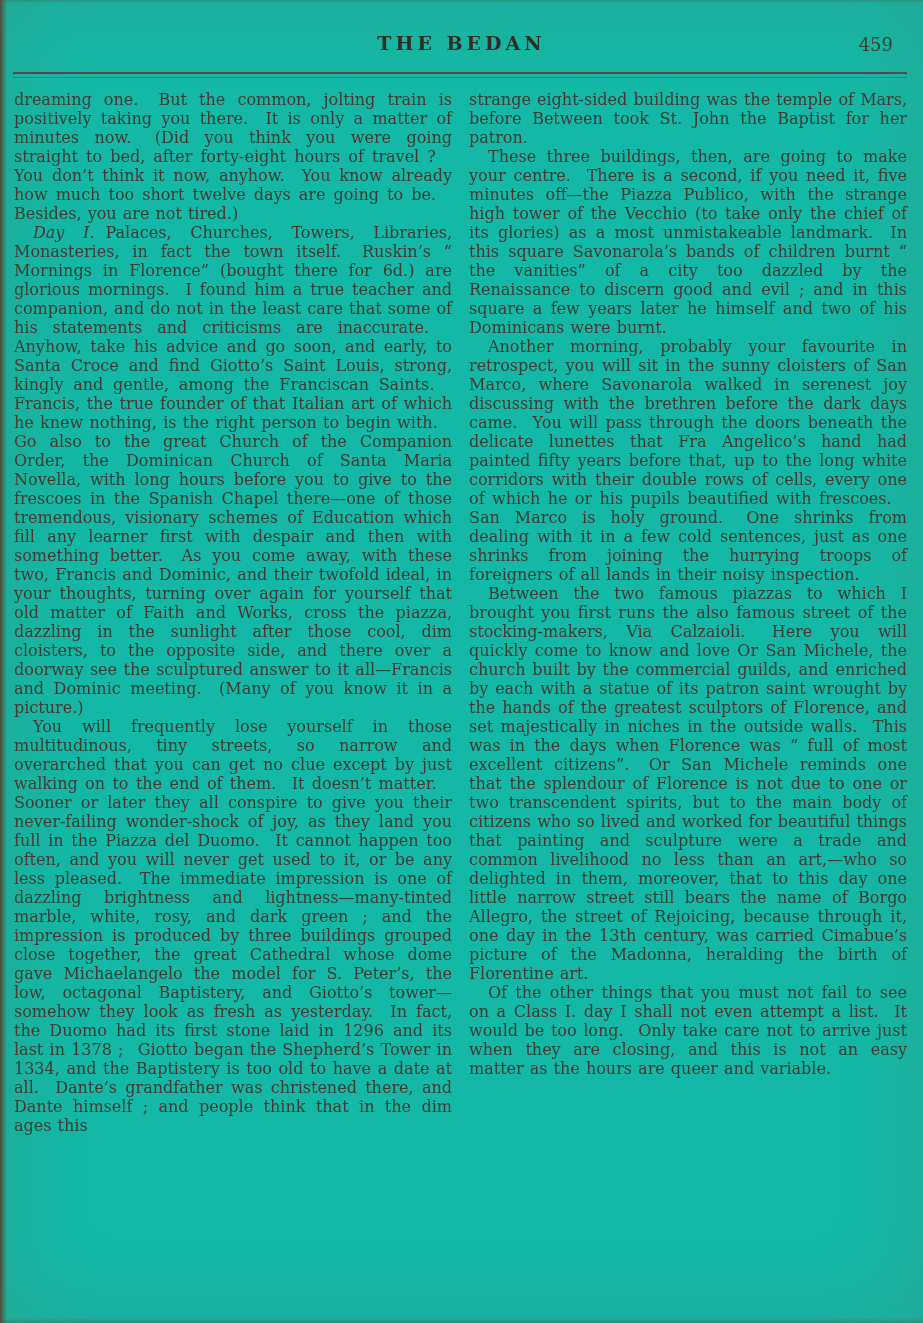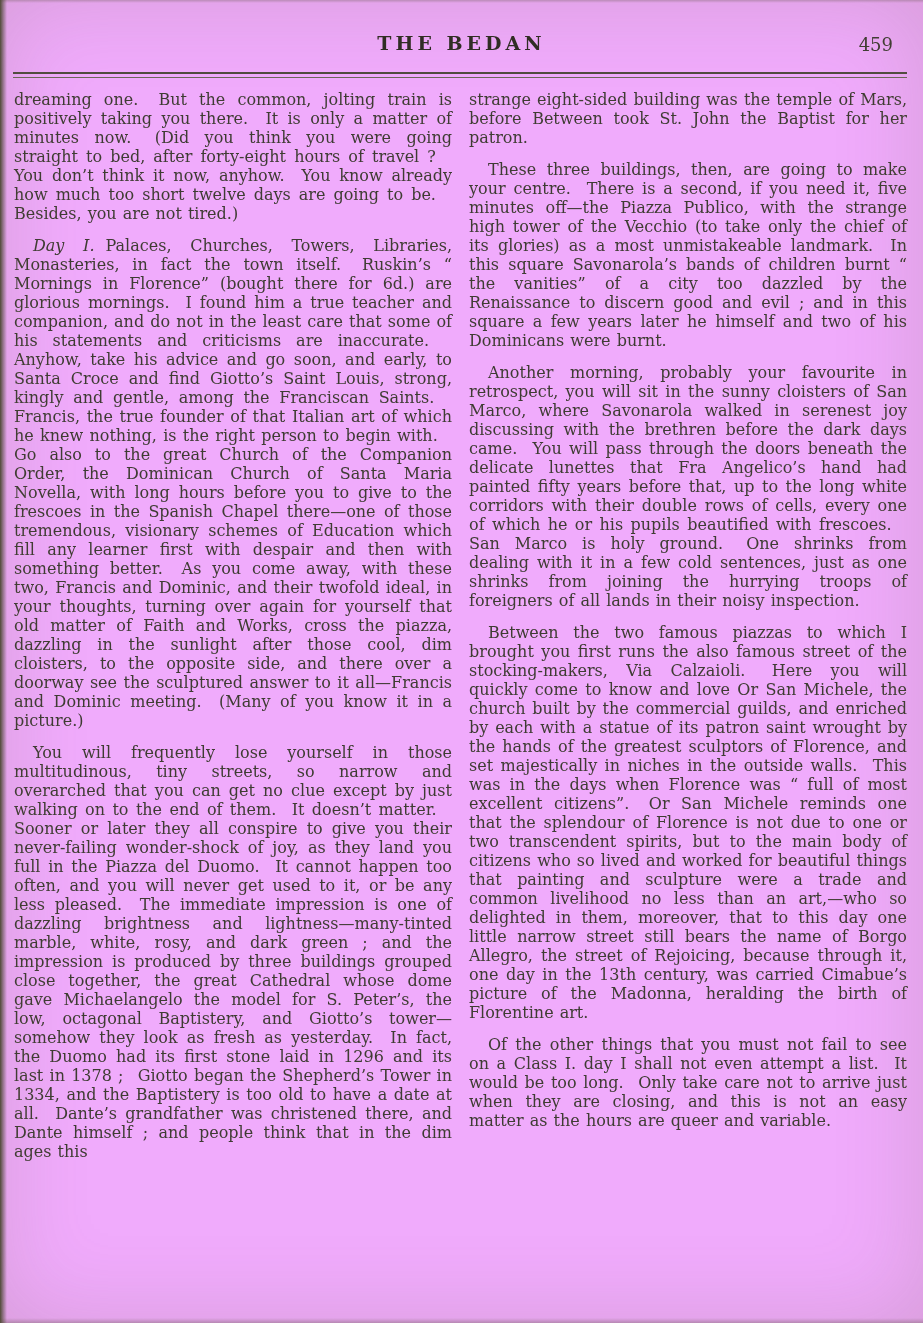--- a/index.html
+++ b/index.html
@@ -4,21 +4,21 @@
 <style>
   html, body { margin: 0; padding: 0; }
   body {
     width: 923px; height: 1323px;
     background: #d8d3c4;
     font-family: "DejaVu Serif", serif;
   }
   .page {
     position: relative;
     width: 923px; height: 1323px;
-    background: #f0abfc;
+    background: #14b8a6;
     overflow: hidden;
     color: #3f3c33;
   }
   .page::after {
     content: '';
     position: absolute; inset: 0;
     pointer-events: none;
     box-shadow: inset 0 0 90px rgba(110, 99, 72, 0.20);
   }
   .edge-left {
@@ -66,21 +66,21 @@
   }
   .col {
     flex: 1 1 0;
     min-width: 0;
     text-align: justify;
     font-size: 16px;
     line-height: 19px;
     word-spacing: 1px;
   }
   .para { margin: 0; }
-  .para.indent { text-indent: 19px; margin-top: 13px; }
+  .para.indent { text-indent: 19px; }
   .lead { margin-right: 11px; font-style: italic; }
 </style>
 </head>
 <body>
 
 <div class="page">
   <div class="edge-top"></div>
   <div class="edge-left"></div>
   <div class="edge-bottom"></div>
 

